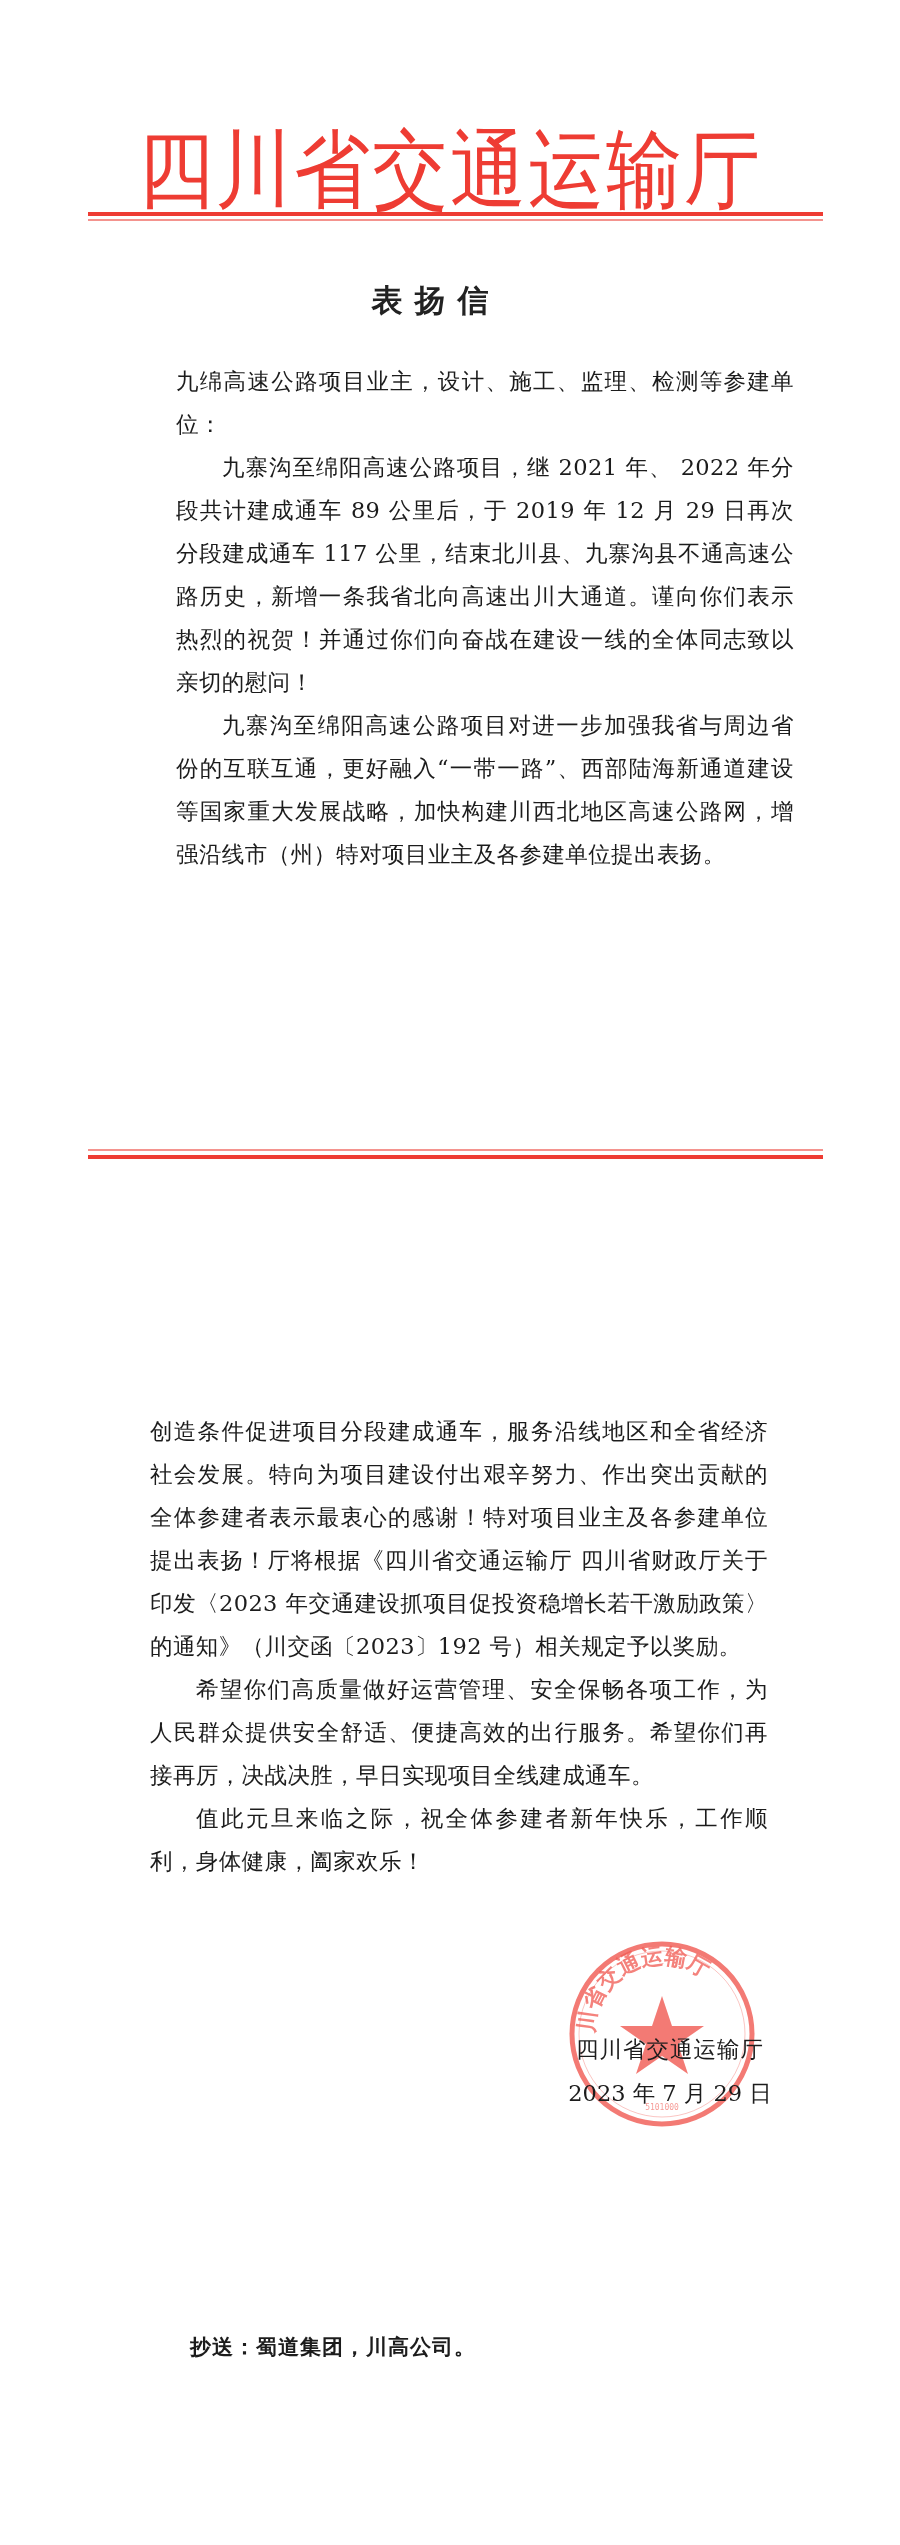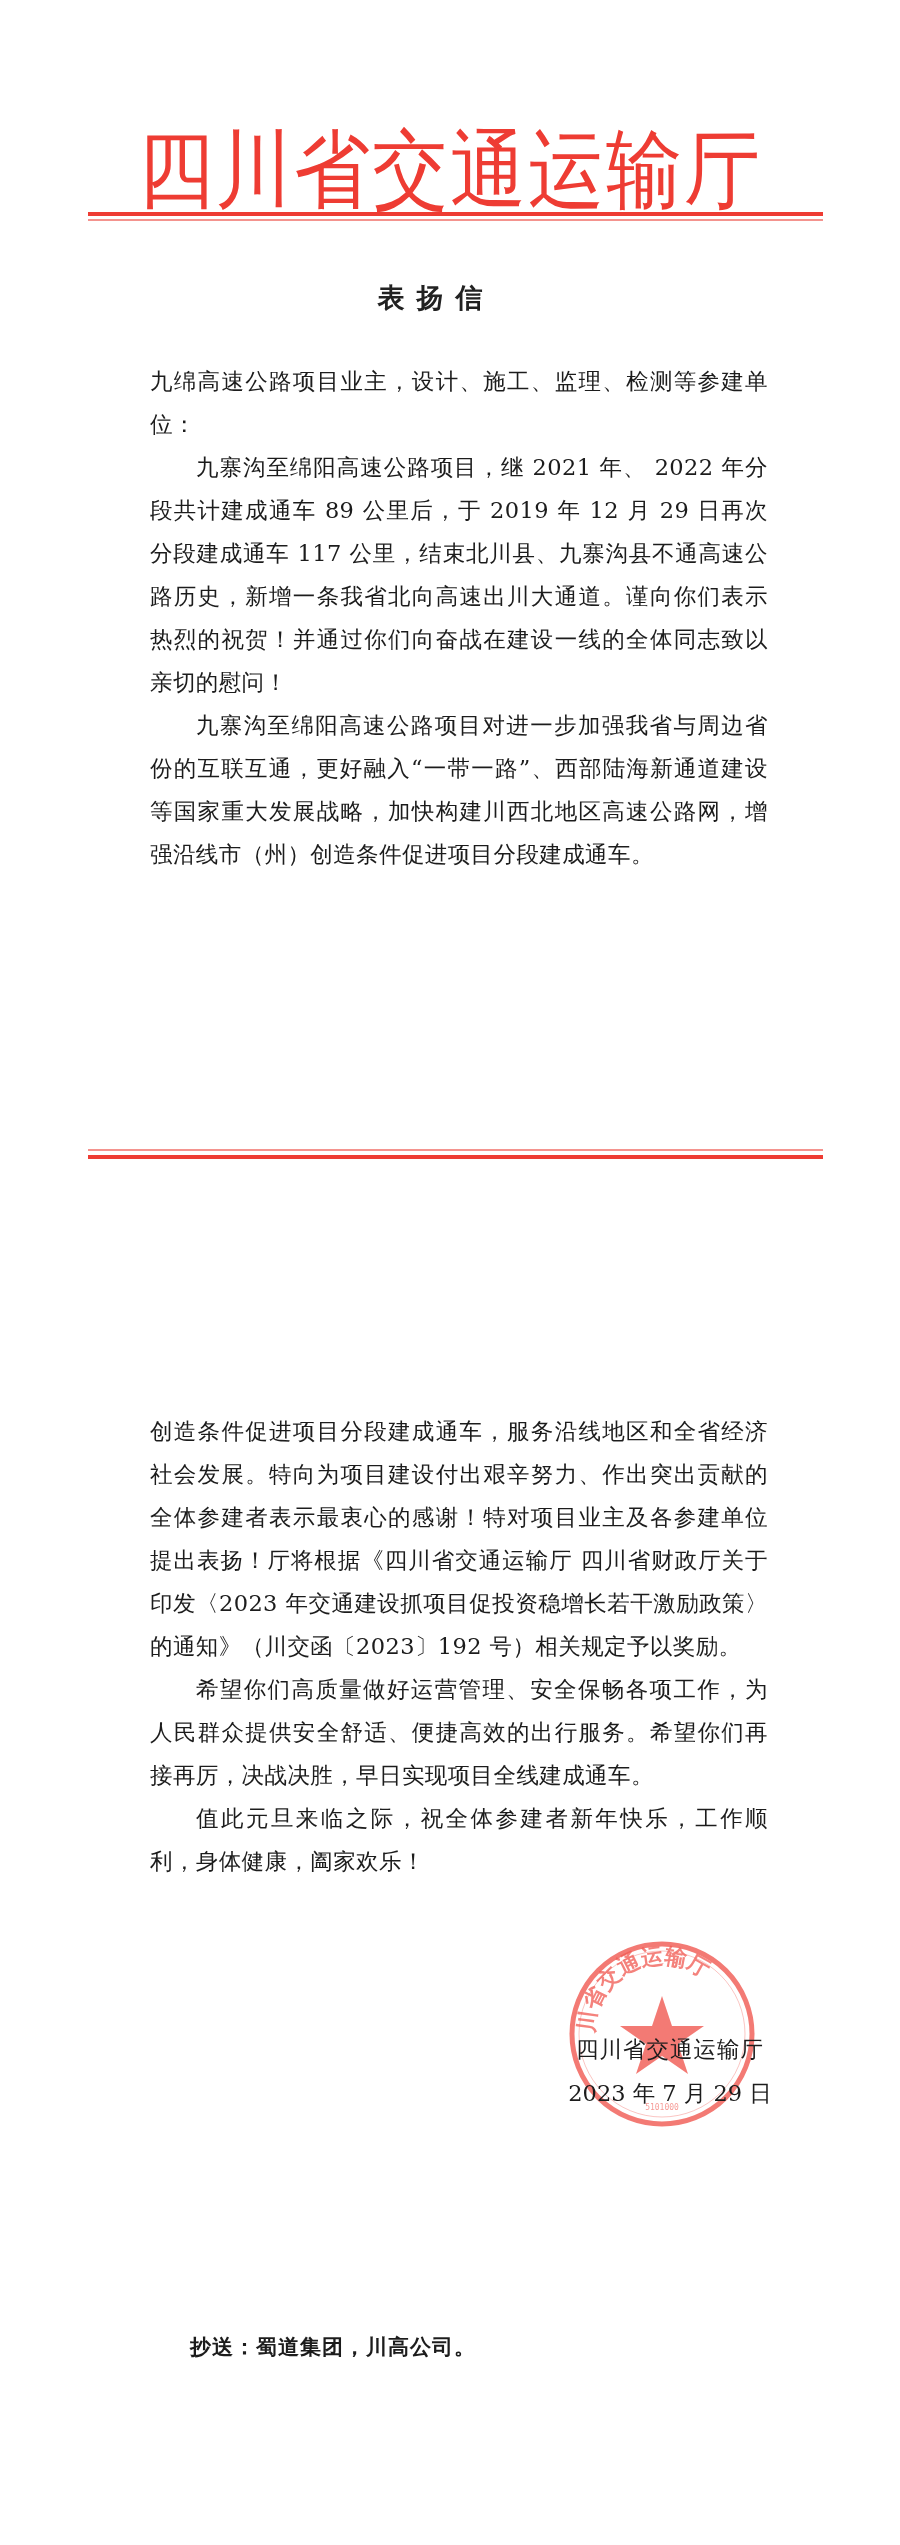--- a/index.html
+++ b/index.html
@@ -13,31 +13,31 @@
       font-weight: normal; transform: scaleY(1.12); transform-origin: top center;
     }
     .rule { position: absolute; left: 88px; width: 735px; }
     .rule-top-a { top: 212px; height: 4px; background: #ee3c33; }
     .rule-top-b { top: 219px; height: 2px; background: #f4938e; }
     .rule-mid-a { top: 1149px; height: 2px; background: #f4938e; }
     .rule-mid-b { top: 1155px; height: 4px; background: #ee3c33; }
 
     .doc-title {
       position: absolute; left: 0; top: 280px; width: 872px; text-align: center;
-      font-size: 27px; font-weight: bold; letter-spacing: 12px; color: #222;
+      font-size: 31px; font-weight: bold; letter-spacing: 12px; color: #222;
     }
 
     .body-block {
       position: absolute; left: 150px; width: 618px;
       font-size: 22.5px; line-height: 43px; text-align: justify;
       color: #1c1c1c; letter-spacing: 0.4px;
     }
     .body-block p { margin: 0; }
     .indent { text-indent: 46px; }
-    .block-1 { top: 360px; }
+    .block-1 { top: 360px; margin-left: 26px; }
     .block-2 { top: 1410px; }
 
     .signature {
       position: absolute; left: 545px; width: 250px; text-align: center;
       font-size: 22.5px; color: #1c1c1c; z-index: 2;
     }
     .sig-org { top: 2034px; letter-spacing: 1px; }
     .sig-date { top: 2078px; }
 
     .seal { position: absolute; left: 566px; top: 1938px; width: 192px; height: 192px; z-index: 1; opacity: 0.85; }
@@ -52,21 +52,21 @@
 
 <div class="masthead">四川省交通运输厅</div>
 <div class="rule rule-top-a"></div>
 <div class="rule rule-top-b"></div>
 
 <div class="doc-title">表扬信</div>
 
 <div class="body-block block-1">
   <p>九绵高速公路项目业主，设计、施工、监理、检测等参建单位：</p>
   <p class="indent">九寨沟至绵阳高速公路项目，继 2021 年、 2022 年分段共计建成通车 89 公里后，于 2019 年 12 月 29 日再次分段建成通车 117 公里，结束北川县、九寨沟县不通高速公路历史，新增一条我省北向高速出川大通道。谨向你们表示热烈的祝贺！并通过你们向奋战在建设一线的全体同志致以亲切的慰问！</p>
-  <p class="indent">九寨沟至绵阳高速公路项目对进一步加强我省与周边省份的互联互通，更好融入“一带一路”、西部陆海新通道建设等国家重大发展战略，加快构建川西北地区高速公路网，增强沿线市（州）创造条件促进项目分段建成通车。</p>
+  <p class="indent">九寨沟至绵阳高速公路项目对进一步加强我省与周边省份的互联互通，更好融入“一带一路”、西部陆海新通道建设等国家重大发展战略，加快构建川西北地区高速公路网，增强沿线市（州）特对项目业主及各参建单位提出表扬。</p>
 </div>
 
 <div class="rule rule-mid-a"></div>
 <div class="rule rule-mid-b"></div>
 
 <div class="body-block block-2">
   <p>创造条件促进项目分段建成通车，服务沿线地区和全省经济社会发展。特向为项目建设付出艰辛努力、作出突出贡献的全体参建者表示最衷心的感谢！特对项目业主及各参建单位提出表扬！厅将根据《四川省交通运输厅 四川省财政厅关于印发〈2023 年交通建设抓项目促投资稳增长若干激励政策〉的通知》（川交函〔2023〕192 号）相关规定予以奖励。</p>
   <p class="indent">希望你们高质量做好运营管理、安全保畅各项工作，为人民群众提供安全舒适、便捷高效的出行服务。希望你们再接再厉，决战决胜，早日实现项目全线建成通车。</p>
   <p class="indent">值此元旦来临之际，祝全体参建者新年快乐，工作顺利，身体健康，阖家欢乐！</p>
 </div>

